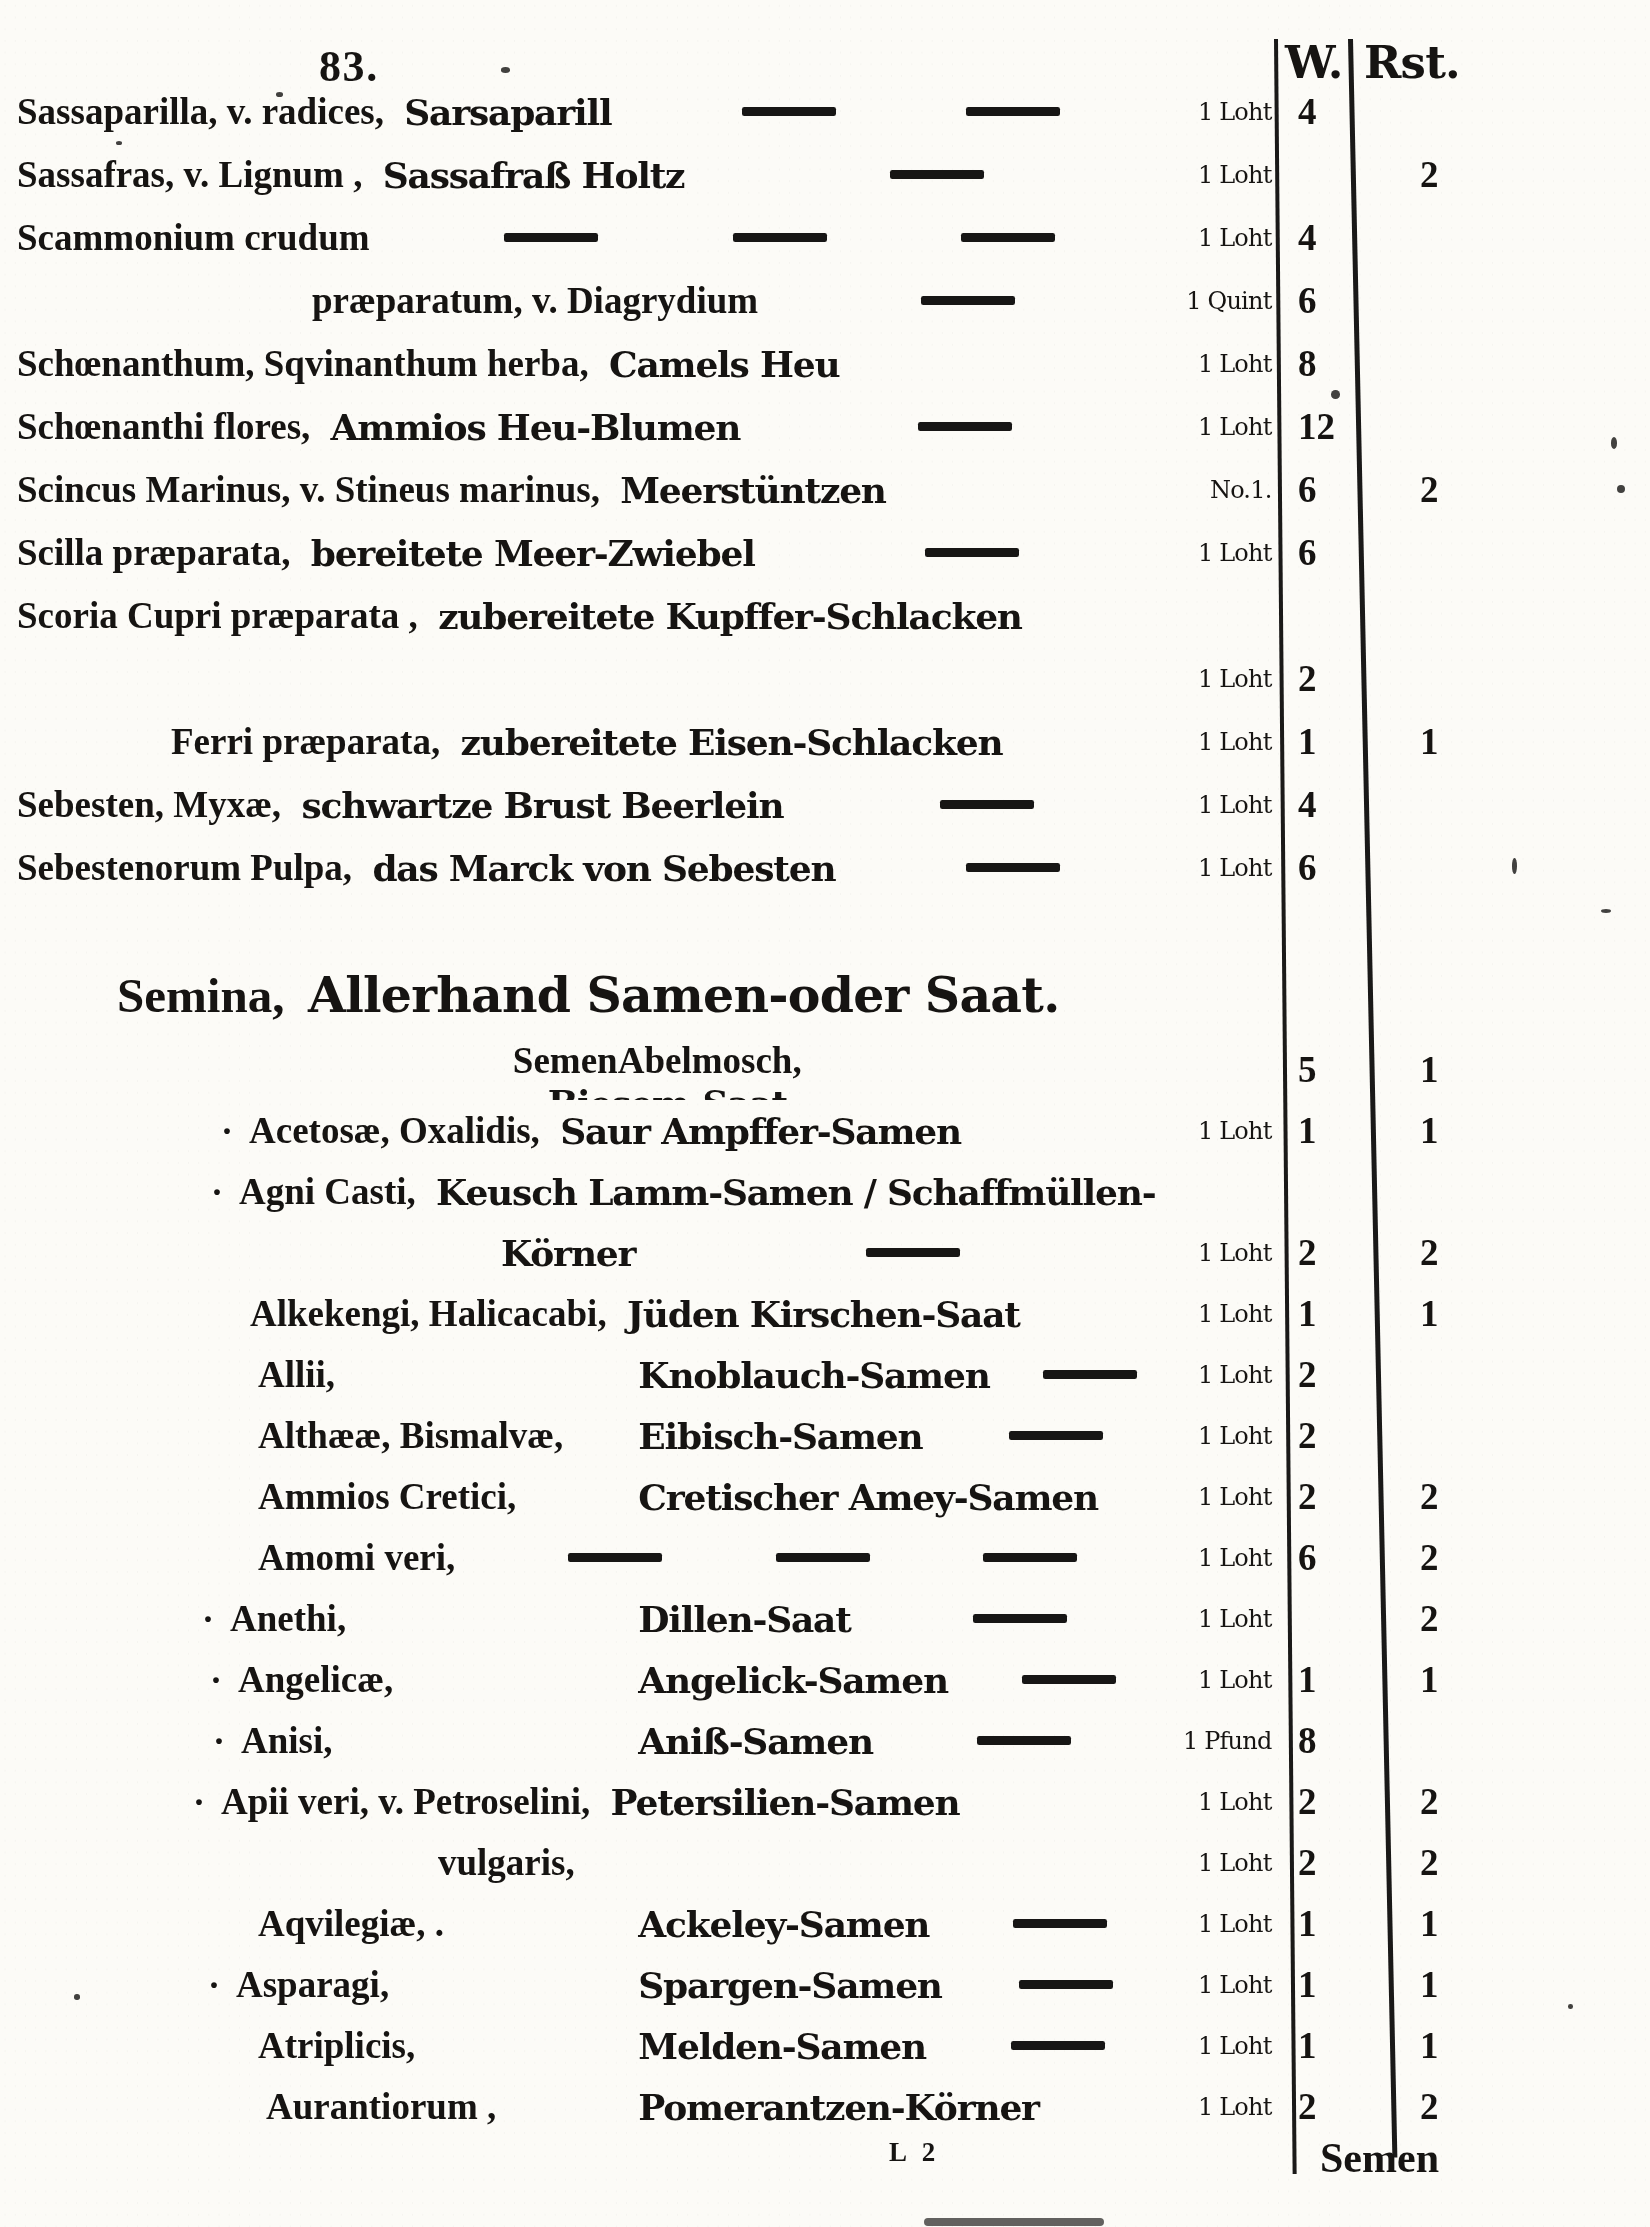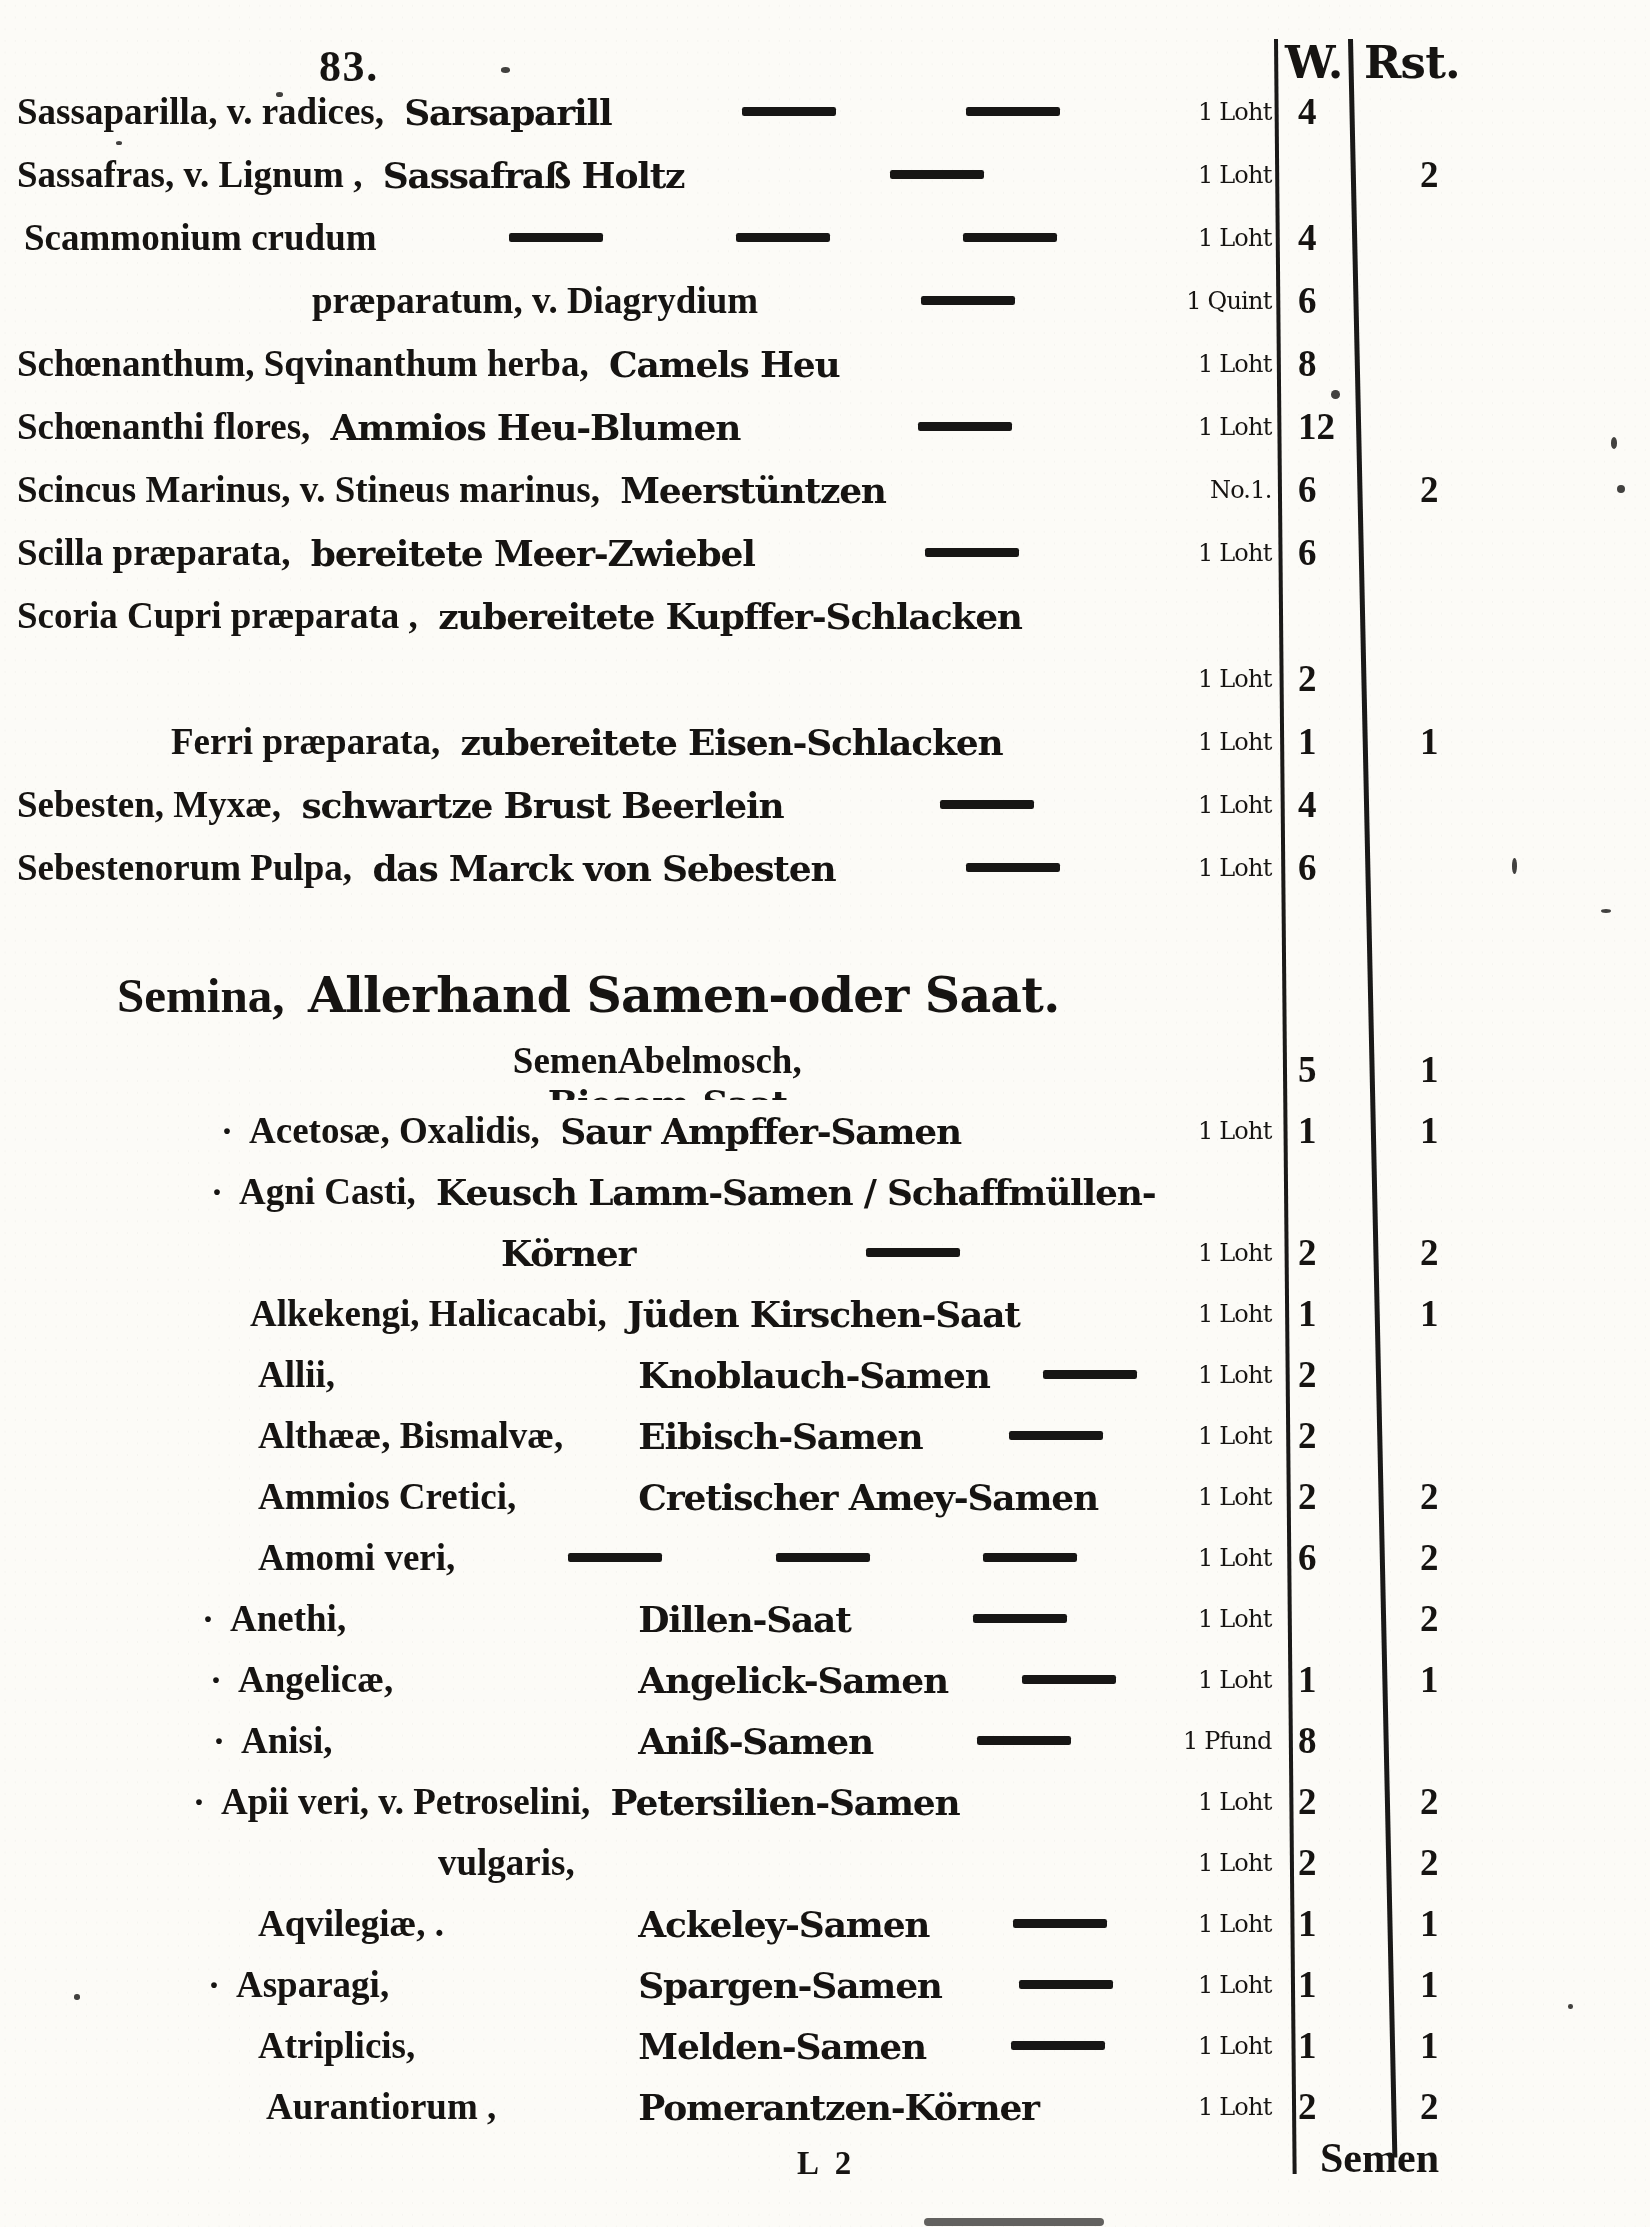--- a/index.html
+++ b/index.html
@@ -27,21 +27,21 @@
   .german{font-family:"DejaVu Serif",serif;font-weight:bold;font-size:36px;letter-spacing:-1.2px;margin-left:20.3px;white-space:nowrap;}
   .bullet{width:28px;font-size:36px;font-weight:bold;flex:none;}
   .dashes{flex:1;display:flex;justify-content:space-evenly;align-items:center;min-width:7.8px;}
   .dash{width:94px;height:8.6px;background:#171615;border-radius:2.3px;flex:none;}
   .amount{font-family:"DejaVu Serif",serif;font-weight:normal;font-size:24px;letter-spacing:-0.8px;white-space:nowrap;margin-left:7.8px;flex:none;}
   .c-w{width:98px;box-sizing:border-box;padding-left:14px;font-size:37px;font-weight:bold;display:flex;align-items:center;flex:none;}
   .c-rst{flex:1;box-sizing:border-box;padding-left:38px;font-size:37px;font-weight:bold;display:flex;align-items:center;}
   .heading-row{height:88px;margin-top:52px;display:flex;align-items:center;padding-left:117px;}
   .h-latin{font-family:"Liberation Serif",serif;font-weight:bold;font-size:49px;white-space:nowrap;}
   .h-german{font-family:"DejaVu Serif",serif;font-weight:bold;font-size:49px;letter-spacing:-0.8px;margin-left:23.5px;white-space:nowrap;}
-  .signature{position:absolute;left:797px;top:2137px;font-size:33px;font-weight:bold;letter-spacing:4.7px;margin-top:8px;}
+  .signature{position:absolute;left:889px;top:2137px;font-size:27px;font-weight:bold;letter-spacing:4.7px;}
   .catchword{position:absolute;left:1320px;top:2134px;font-size:42px;font-weight:bold;}
   .speck{position:absolute;background:#21201e;border-radius:50%;opacity:0.85;}
 </style>
 </head>
 <body>
 
 <div class="page">
   <div class="pagenum">83.</div>
 
   <div class="rule rule1"></div>
@@ -70,21 +70,21 @@
           <span class="german">Sassafraß Holtz</span>
           <div class="dashes">
             <span class="dash"></span>
           </div>
           <span class="amount">1 Loht</span>
         </div>
         <div class="c-w"></div>
         <div class="c-rst">2</div>
       </div>
       <div class="row rt">
-        <div class="c-left" style="padding-left: 24px;">
+        <div class="c-left" style="padding-left: 17px;">
           <span class="latin">Scammonium crudum</span>
           <div class="dashes">
             <span class="dash"></span>
             <span class="dash"></span>
             <span class="dash"></span>
           </div>
           <span class="amount">1 Loht</span>
         </div>
         <div class="c-w">4</div>
         <div class="c-rst"></div>

